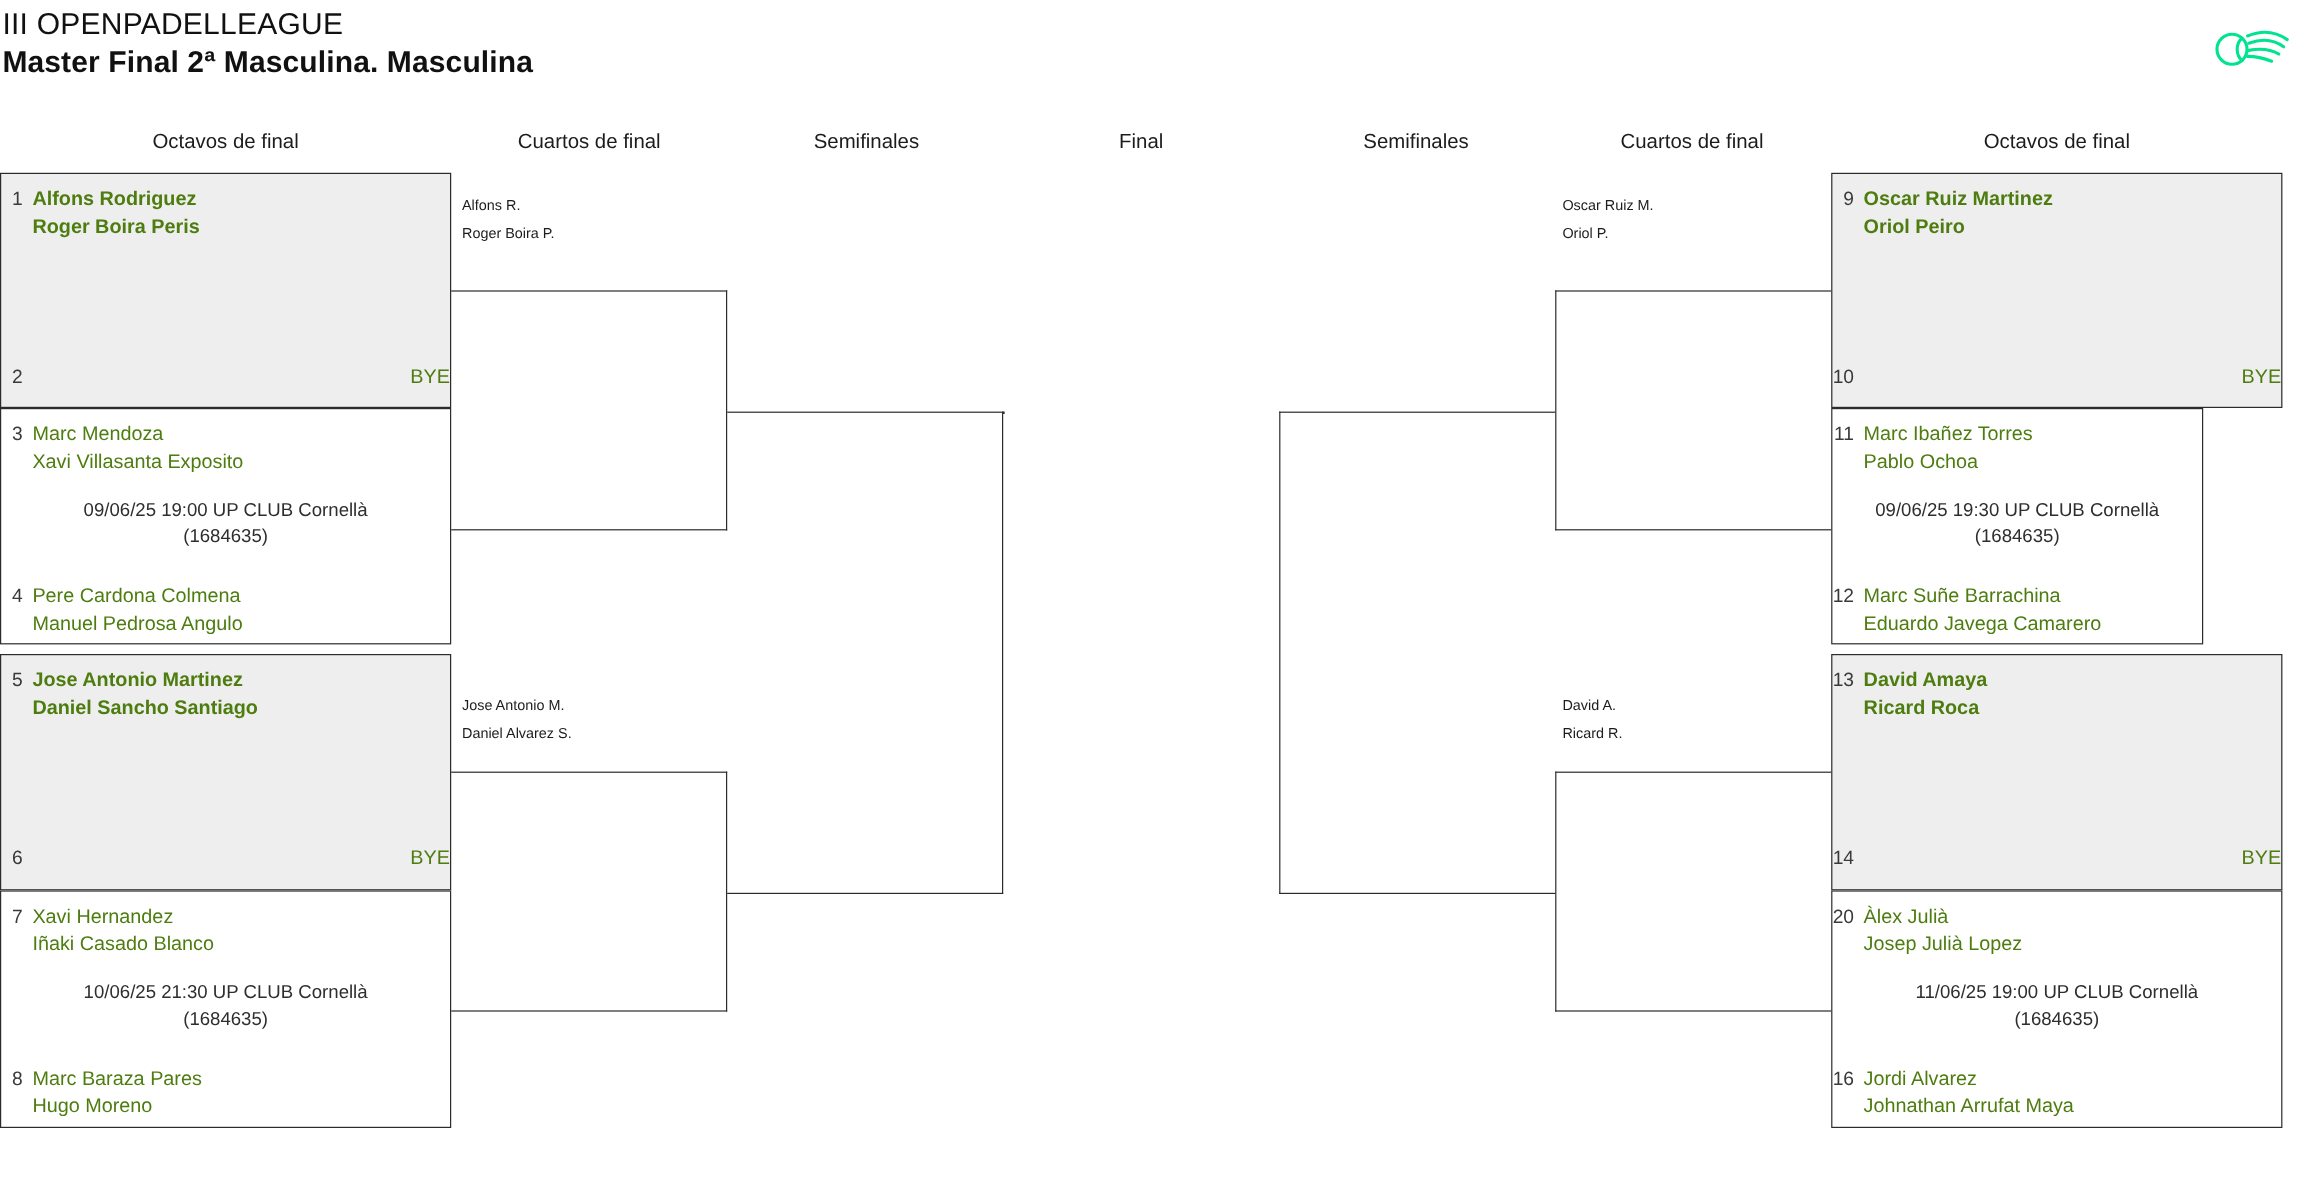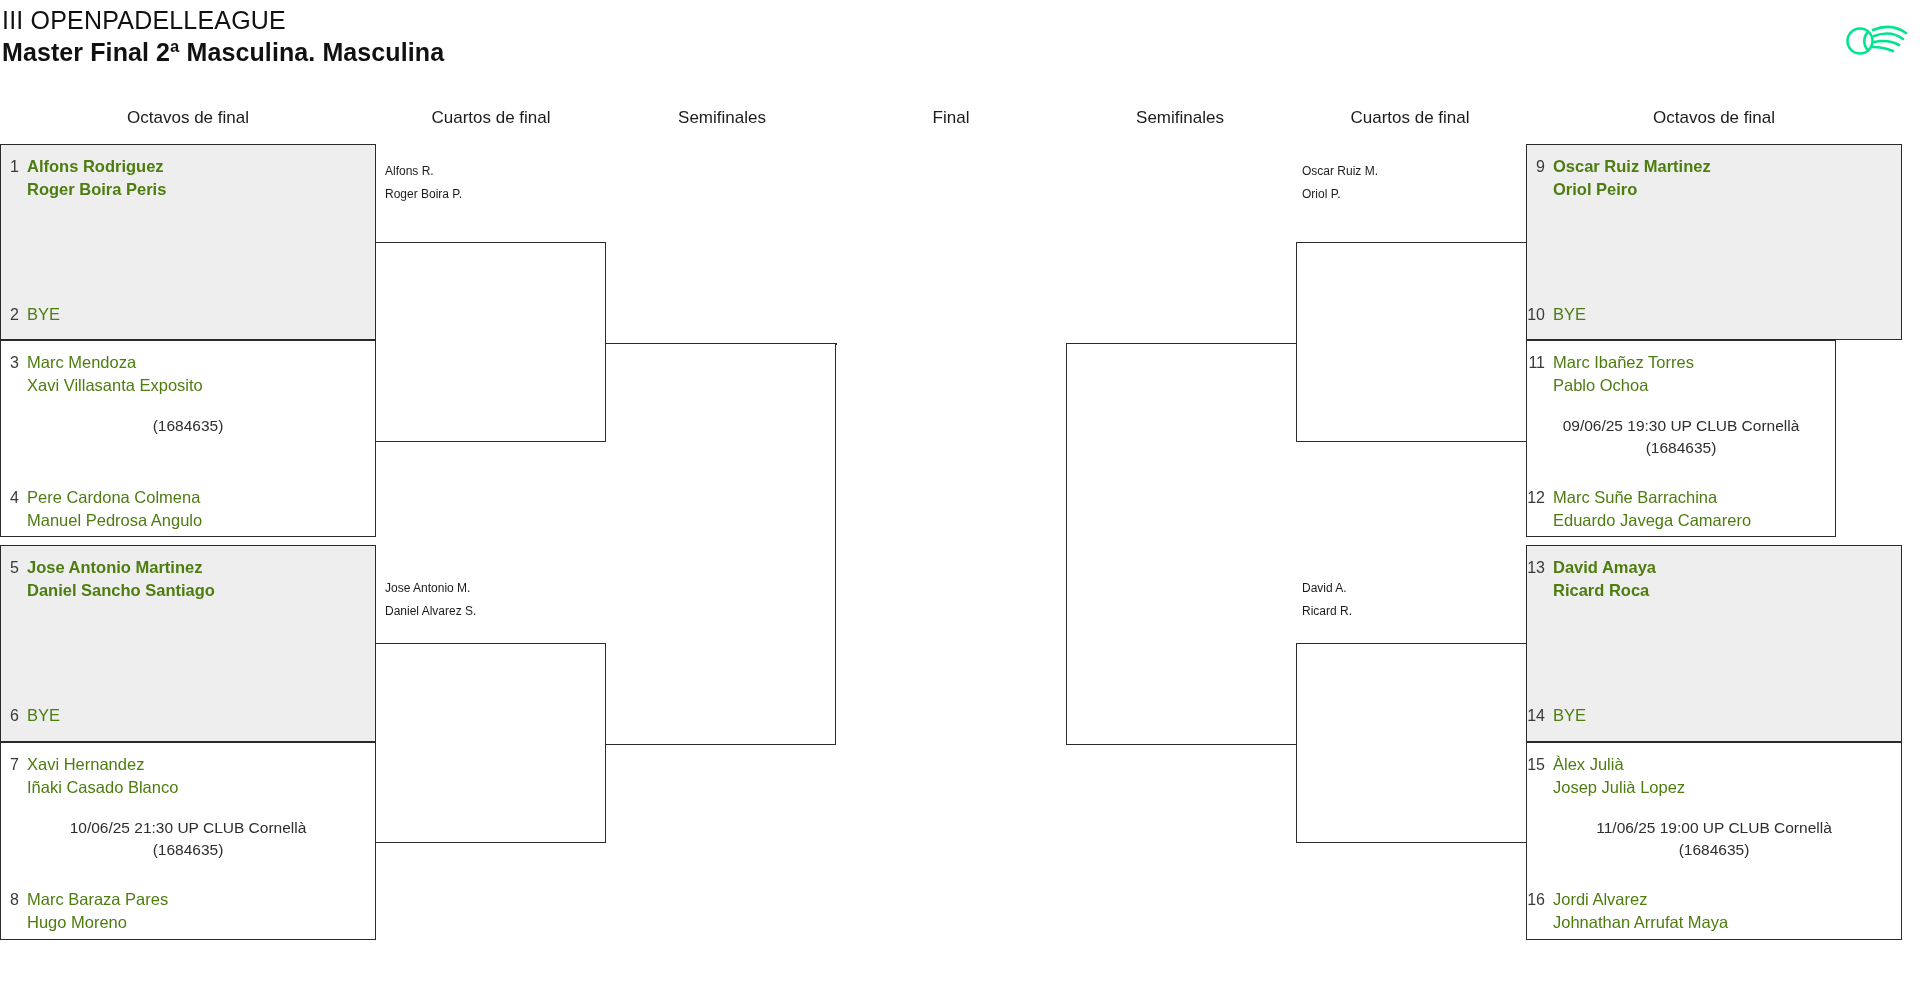--- a/index.html
+++ b/index.html
@@ -44,21 +44,21 @@
 
   .seednum {
     font-size: 16px; color: #3a3a3a; line-height: 23px;
     min-width: 26px; text-align: right; padding-right: 8px; flex: 0 0 auto;
   }
 
   .names { font-size: 16.5px; line-height: 23px; color: #4d7c0f; flex: 1 1 auto; }
   .names.bold { font-weight: 700; }
   .names .n { white-space: nowrap; }
 
-  .bye-slot .names { line-height: 23px; }
+  .bye-slot .names { line-height: 23px; text-align: right; }
 
   .schedule {
     position: absolute; left: 8px; right: 8px;
     font-size: 15.5px; line-height: 22px; color: #2e2e2e;
     text-align: center;
   }
 
   
   .conn { position: absolute; border: 1px solid #2b2b2b; background: transparent; }
   .conn.open-left  { border-left: none; }
@@ -122,20 +122,21 @@
 
   <div class="seedbox" style="left:0px;top:340px;width:376px;height:197px">
     <div class="slot" style="top:10px">
       <span class="seednum">3</span>
       <span class="names">
         <span class="n">Marc Mendoza</span><br>
         <span class="n">Xavi Villasanta Exposito</span>
       </span>
     </div>
     <div class="schedule" style="top:74px">
+      <div>09/06/25 19:00 UP CLUB Cornellà</div>
       <div>(1684635)</div>
     </div>
     <div class="slot" style="top:145px">
       <span class="seednum">4</span>
       <span class="names">
         <span class="n">Pere Cardona Colmena</span><br>
         <span class="n">Manuel Pedrosa Angulo</span>
       </span>
     </div>
   </div>
@@ -241,21 +242,21 @@
     <div class="slot bye-slot" style="top:158px">
       <span class="seednum">14</span>
       <span class="names">
         <span class="n">BYE</span>
       </span>
     </div>
   </div>
 
   <div class="seedbox" style="left:1526px;top:742px;width:376px;height:198px">
     <div class="slot" style="top:10px">
-      <span class="seednum">15</span>
+      <span class="seednum">20</span>
       <span class="names">
         <span class="n">Àlex Julià</span><br>
         <span class="n">Josep Julià Lopez</span>
       </span>
     </div>
     <div class="schedule" style="top:74px">
       <div>11/06/25 19:00 UP CLUB Cornellà</div>
       <div>(1684635)</div>
     </div>
     <div class="slot" style="top:145px">

